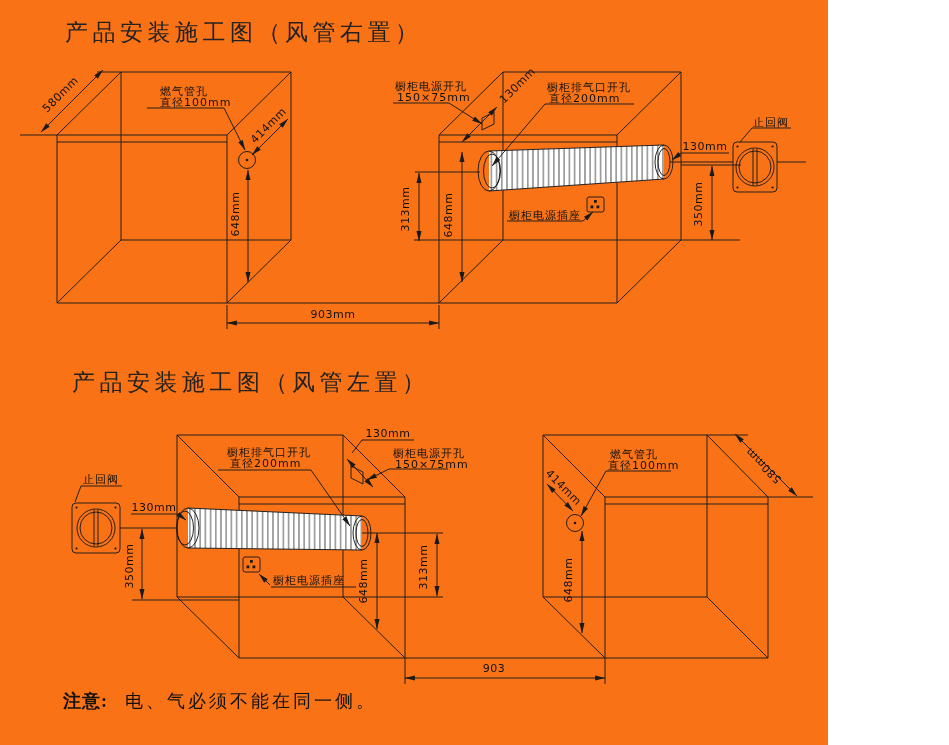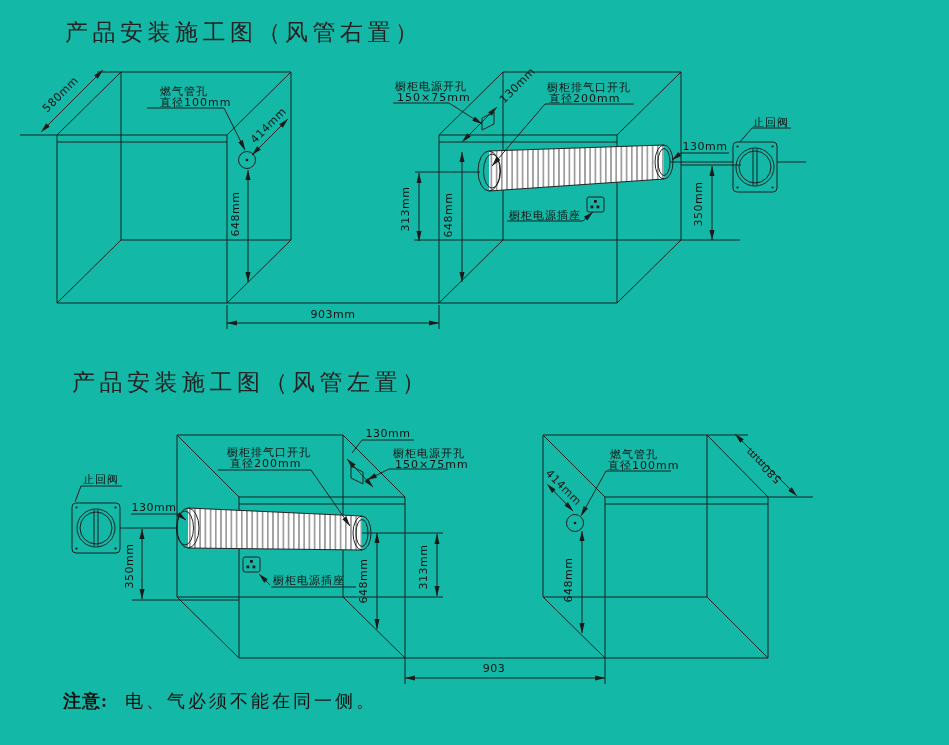--- a/index.html
+++ b/index.html
@@ -1,16 +1,16 @@
 <!DOCTYPE html>
 <html><head>
 <meta charset="utf-8">
 <style>
   html,body{margin:0;padding:0;background:#ffffff;}
-  .page{position:relative;width:949px;height:745px;background:#14b8a6;overflow:hidden;}
+  .page{position:relative;width:828px;height:745px;background:#f97316;overflow:hidden;}
   svg{display:block;}
   .ln{stroke:#1a1a1a;stroke-width:0.95;fill:none;}
   .txt{fill:#111;stroke:none;}
   .title-t{font-family:"Liberation Serif","DejaVu Serif",serif;font-size:23px;letter-spacing:4.5px;fill:#222;}
   .note-t{font-family:"Liberation Serif","DejaVu Serif",serif;font-size:18px;letter-spacing:3px;fill:#111;}
   .note-b{font-weight:bold;letter-spacing:1px;}
   .lbl{font-family:"DejaVu Sans","Liberation Sans",sans-serif;font-size:11px;letter-spacing:1px;fill:#111;}
   .dim{font-family:"DejaVu Sans","Liberation Sans",sans-serif;font-size:11px;letter-spacing:0.5px;fill:#111;}
 </style>
 </head>

